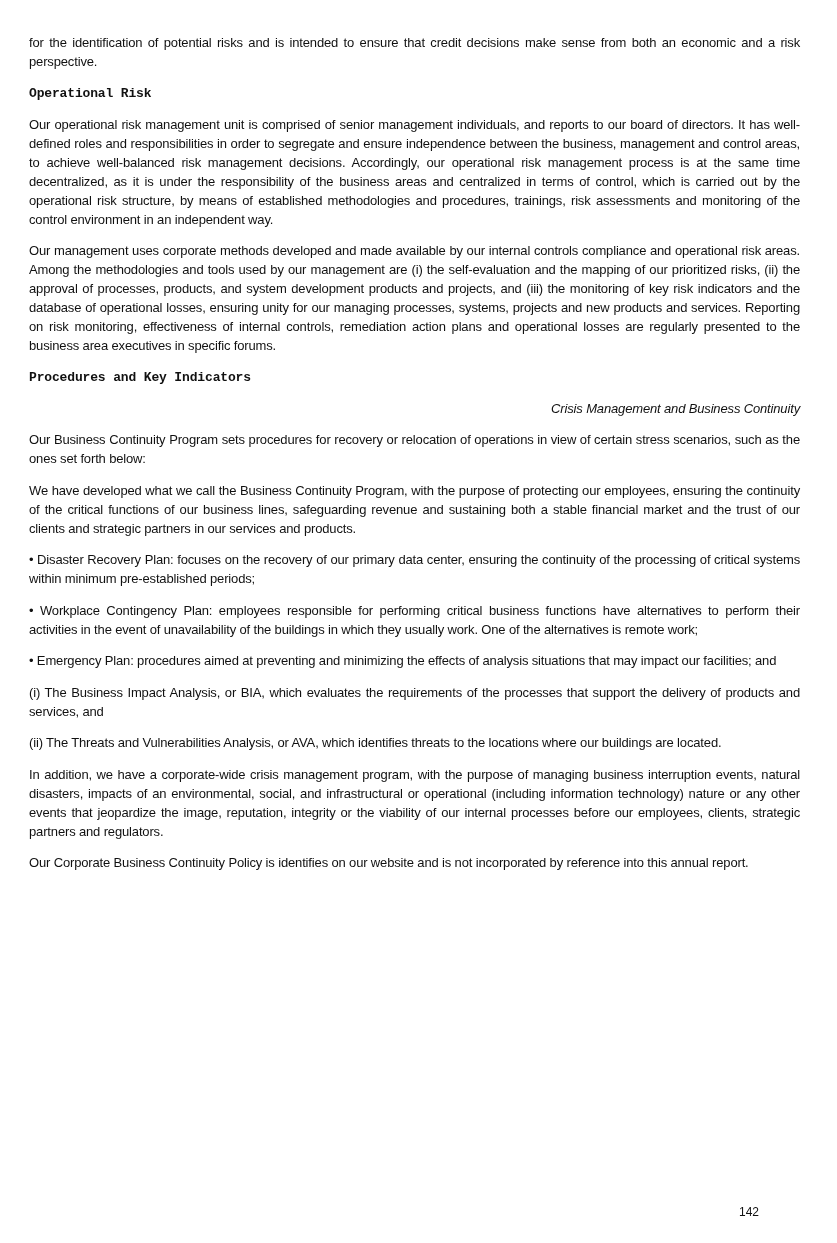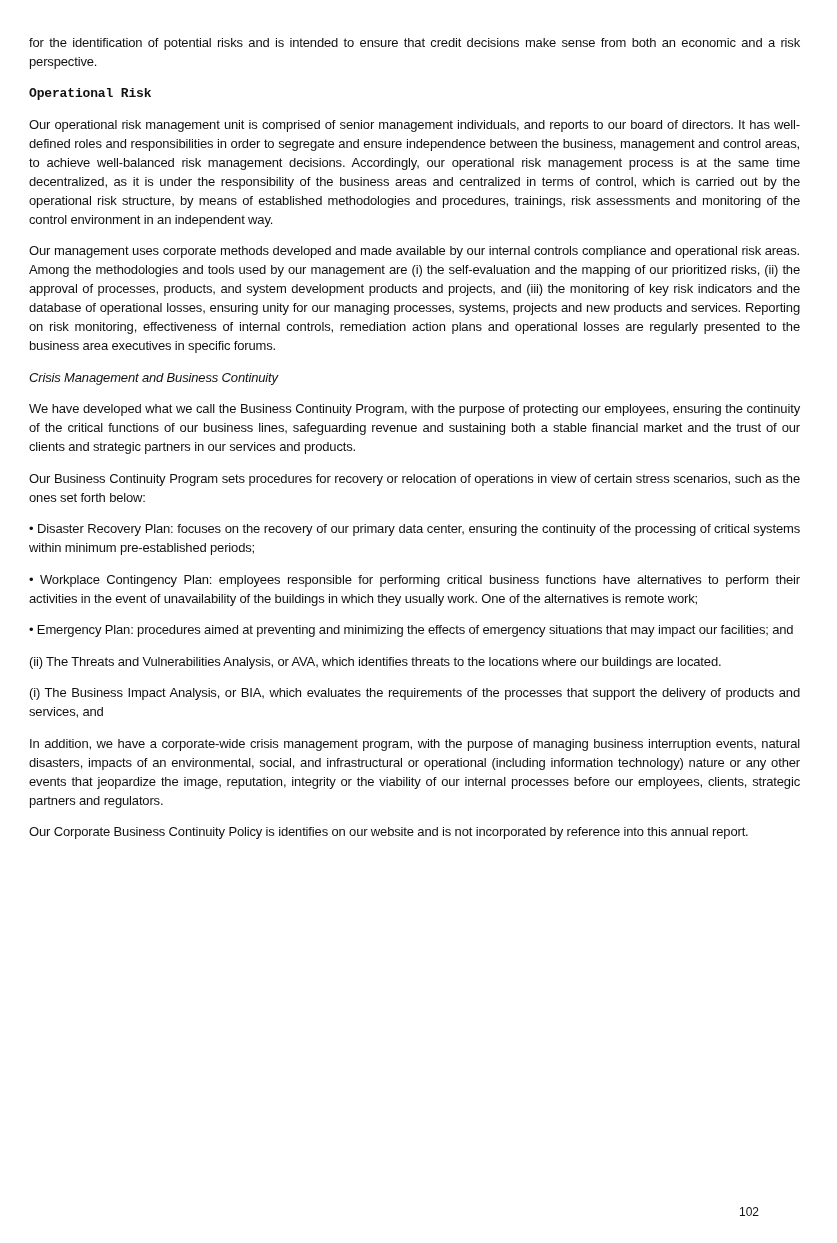--- a/index.html
+++ b/index.html
@@ -29,48 +29,49 @@
       letter-spacing: -0.15px;
     }
     .heading {
       font-weight: bold;
       text-align: left;
       margin-bottom: 12px;
       font-family: Liberation Mono, monospace;
     }
     .subheading {
       font-style: italic;
-      text-align: left;
+      text-align: right;
     }
     .page-number {
       position: absolute;
       left: 739px;
       top: 1205px;
       font-size: 12px;
       color: #111111;
     }
   </style>
 </head>
 <body>
 
 <div class="page">
   <p>for the identification of potential risks and is intended to ensure that credit decisions make sense from both an economic and a risk perspective.</p>
 
   <p class="heading">Operational Risk</p>
   <p>Our operational risk management unit is comprised of senior management individuals, and reports to our board of directors. It has well-defined roles and responsibilities in order to segregate and ensure independence between the business, management and control areas, to achieve well-balanced risk management decisions. Accordingly, our operational risk management process is at the same time decentralized, as it is under the responsibility of the business areas and centralized in terms of control, which is carried out by the operational risk structure, by means of established methodologies and procedures, trainings, risk assessments and monitoring of the control environment in an independent way.</p>
   <p>Our management uses corporate methods developed and made available by our internal controls compliance and operational risk areas. Among the methodologies and tools used by our management are (i) the self-evaluation and the mapping of our prioritized risks, (ii) the approval of processes, products, and system development products and projects, and (iii) the monitoring of key risk indicators and the database of operational losses, ensuring unity for our managing processes, systems, projects and new products and services. Reporting on risk monitoring, effectiveness of internal controls, remediation action plans and operational losses are regularly presented to the business area executives in specific forums.</p>
 
+  <p class="heading">Procedures and Key Indicators</p>
   <p class="subheading">Crisis Management and Business Continuity</p>
+  <p>Our Business Continuity Program sets procedures for recovery or relocation of operations in view of certain stress scenarios, such as the ones set forth below:</p>
   <p>We have developed what we call the Business Continuity Program, with the purpose of protecting our employees, ensuring the continuity of the critical functions of our business lines, safeguarding revenue and sustaining both a stable financial market and the trust of our clients and strategic partners in our services and products.</p>
-  <p>Our Business Continuity Program sets procedures for recovery or relocation of operations in view of certain stress scenarios, such as the ones set forth below:</p>
 
   <p>• Disaster Recovery Plan: focuses on the recovery of our primary data center, ensuring the continuity of the processing of critical systems within minimum pre-established periods;</p>
   <p>• Workplace Contingency Plan: employees responsible for performing critical business functions have alternatives to perform their activities in the event of unavailability of the buildings in which they usually work. One of the alternatives is remote work;</p>
-  <p>• Emergency Plan: procedures aimed at preventing and minimizing the effects of emergency situations that may impact our facilities; and</p>
+  <p>• Emergency Plan: procedures aimed at preventing and minimizing the effects of analysis situations that may impact our facilities; and</p>
 
+  <p>(i) The Business Impact Analysis, or BIA, which evaluates the requirements of the processes that support the delivery of products and services, and</p>
   <p>(ii) The Threats and Vulnerabilities Analysis, or AVA, which identifies threats to the locations where our buildings are located.</p>
-  <p>(i) The Business Impact Analysis, or BIA, which evaluates the requirements of the processes that support the delivery of products and services, and</p>
 
   <p>In addition, we have a corporate-wide crisis management program, with the purpose of managing business interruption events, natural disasters, impacts of an environmental, social, and infrastructural or operational (including information technology) nature or any other events that jeopardize the image, reputation, integrity or the viability of our internal processes before our employees, clients, strategic partners and regulators.</p>
   <p>Our Corporate Business Continuity Policy is identifies on our website and is not incorporated by reference into this annual report.</p>
 </div>
 
-<div class="page-number">102</div>
+<div class="page-number">142</div>
 
 </body></html>

